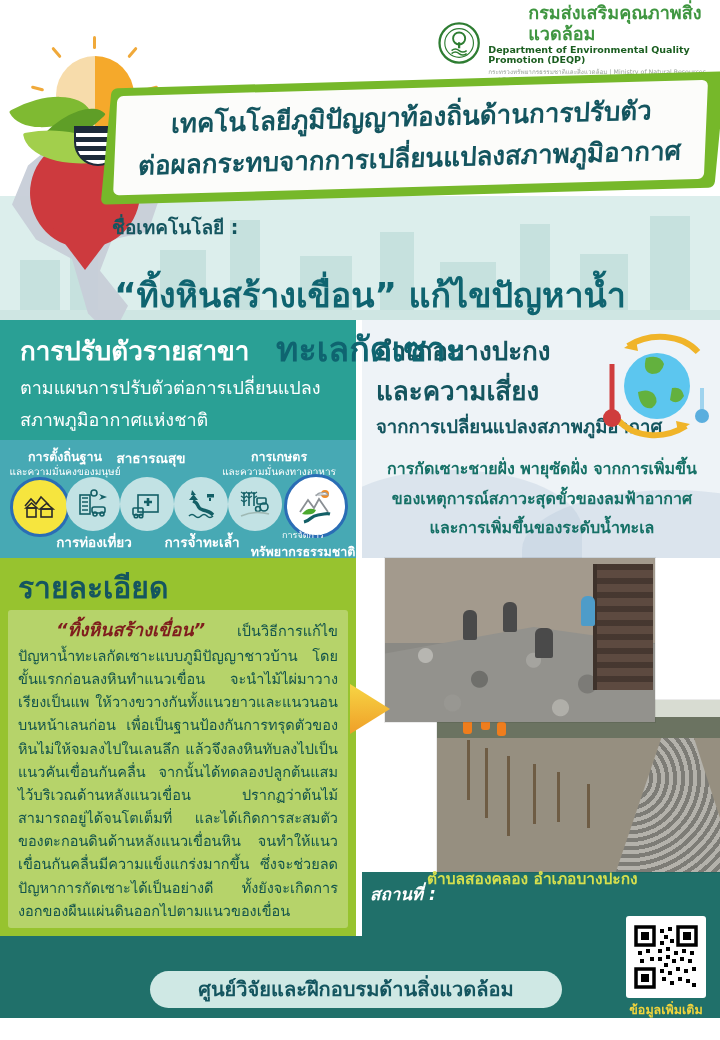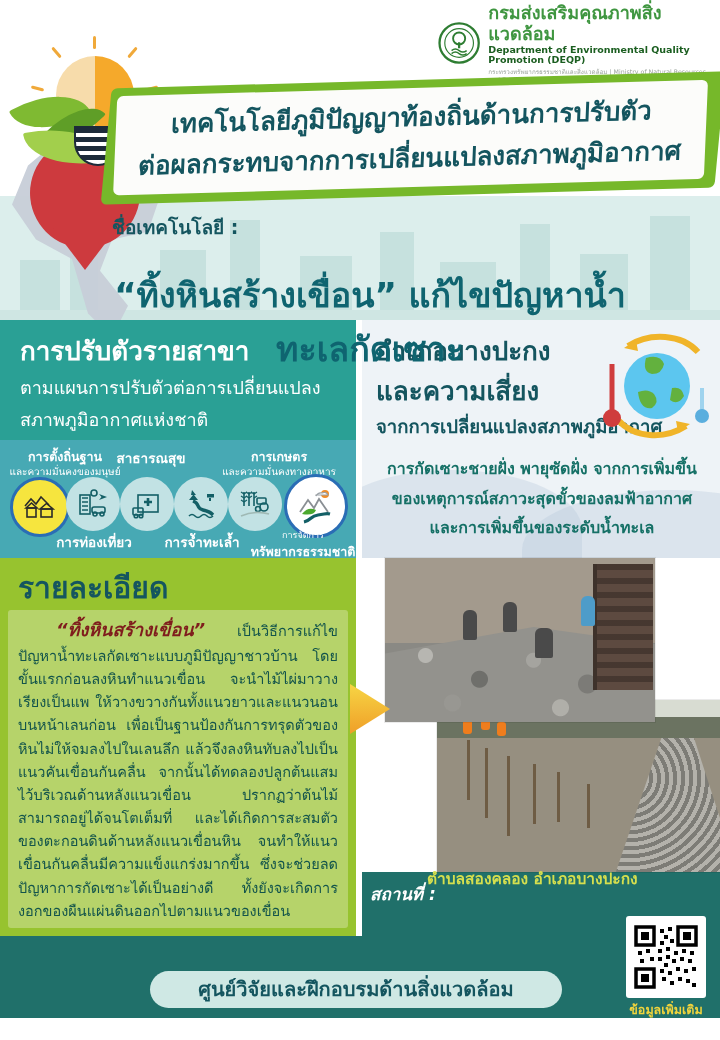--- a/index.html
+++ b/index.html
@@ -3,21 +3,21 @@
 <meta charset="utf-8">
 <style>
   html,body{margin:0;padding:0;background:#fff;}
   #page{position:relative;width:720px;height:1040px;background:#ffffff;overflow:hidden;
         font-family:"DejaVu Sans","Liberation Sans",sans-serif;}
   .abs{position:absolute;}
 
   
   .logo{left:438px;top:12px;width:278px;height:62px;display:flex;gap:8px;align-items:center;}
   .logo-text{display:flex;flex-direction:column;line-height:1.15;}
-  .logo-th{font-size:18px;font-weight:bold;color:#3f9640;}
+  .logo-th{font-size:18px;font-weight:bold;color:#3f9640;margin-left:40px;}
   .logo-en{font-size:9.5px;font-weight:bold;color:#1b5e20;}
   .logo-sub{font-size:6.3px;color:#9aa39b;margin-top:2px;}
 
   
   .ray{width:3px;height:13px;background:#f0a93a;border-radius:2px;}
   .bulb{left:56px;top:56px;width:78px;height:78px;border-radius:50%;
         background:linear-gradient(90deg,#f7dcab 0 50%,#f5a92b 50%);}
   .bulb-base{left:74px;top:126px;width:44px;height:36px;border-radius:0 0 24px 24px;overflow:hidden;
         background:repeating-linear-gradient(180deg,#1d2b3a 0 5px,#ffffff 5px 9px);border:2px solid #1d2b3a;}
   .leaf{border-radius:4% 96% 4% 96%;}

